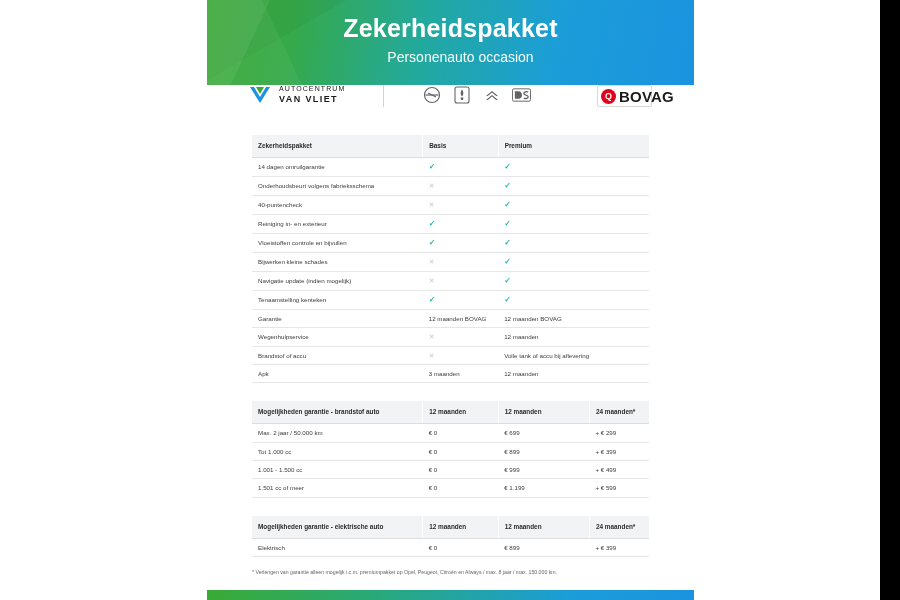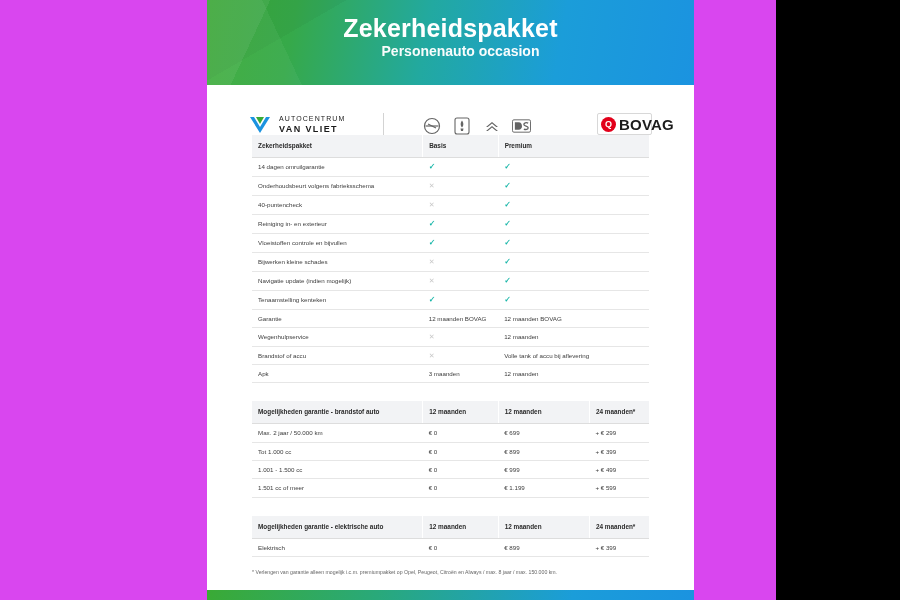--- a/index.html
+++ b/index.html
@@ -6,23 +6,23 @@
     margin: 0;
     padding: 0;
     background: #000;
     width: 900px;
     height: 600px;
     overflow: hidden;
     font-family: "Liberation Sans", sans-serif;
   }
   #page {
     position: relative;
-    width: 776px;
+    width: 880px;
     height: 600px;
-    background: #d946ef;
+    background: #ffffff;
   }
   .sheet {
     position: absolute;
     left: 207px;
     top: 0;
     width: 487px;
     height: 600px;
     background: #ffffff;
   }
   
@@ -51,30 +51,31 @@
   .banner-title {
     color: #ffffff;
     font-size: 25px;
     font-weight: bold;
     letter-spacing: 0.2px;
     line-height: 1.1;
   }
   .banner-sub {
     color: #ffffff;
     font-size: 14px;
-    font-weight: bold;
+    font-weight: normal;
+    margin-top: 6px;
     opacity: 0.97;
     padding-left: 20px;
   }
   
   .logos {
     position: relative;
     height: 50px;
     display: flex;
-    align-items: flex-end;
+    align-items: flex-start;
     padding: 0 42px;
     gap: 28px;
   }
   .logo-left {
     display: flex;
     align-items: center;
     gap: 8px;
   }
   .vv-mark {
     width: 22px;

